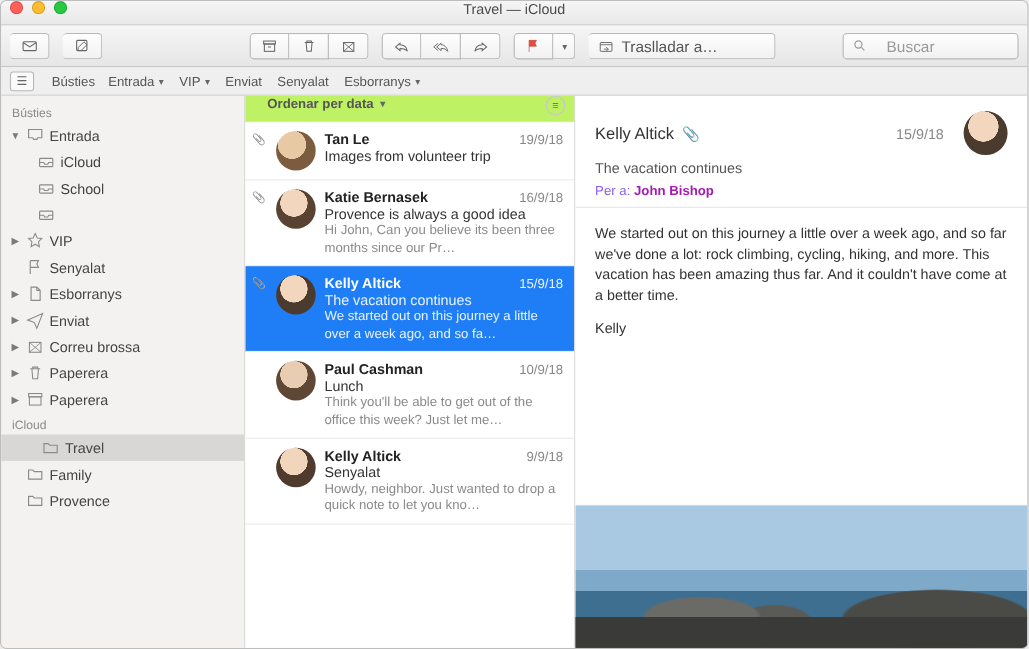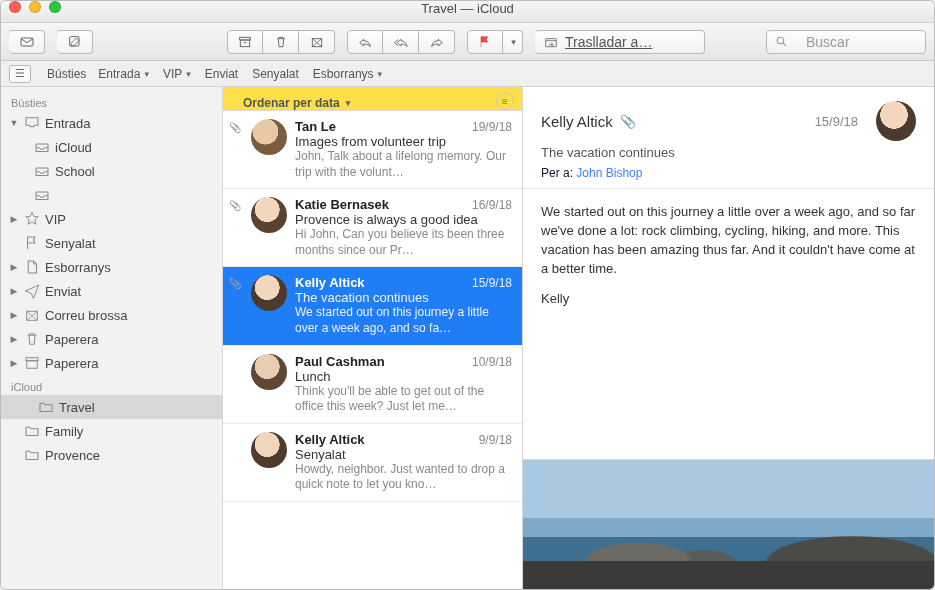--- a/index.html
+++ b/index.html
@@ -59,21 +59,21 @@
     padding: 0 8px;
     border: 1px solid #b8b8b8;
     background: linear-gradient(#fefefe, #f1f1f1);
     display: flex;
     align-items: center;
     justify-content: center;
     font-size: 14px;
     color: #555;
     cursor: default;
   }
-  .tb-group .tb-btn:first-child { border-radius: 4px 0 0 4px; text-decoration: underline; }
+  .tb-group .tb-btn:first-child { border-radius: 4px 0 0 4px; }
   .tb-group .tb-btn:last-child { border-radius: 0 4px 4px 0; border-left: none; }
   .tb-group .tb-btn:only-child { border-radius: 4px; }
   .tb-group .tb-btn:not(:first-child):not(:last-child) { border-left: none; }
   .tb-wide {
     flex: 0 0 auto;
     width: 170px;
     border-radius: 4px;
     justify-content: flex-start;
     gap: 6px;
   }
@@ -163,24 +163,24 @@
   
   .msglist {
     width: 300px;
     background: #fff;
     border-right: 1px solid #d6d6d6;
     display: flex;
     flex-direction: column;
   }
   .msglist-header {
     height: 24px;
-    background: #fde047;
+    background: #bef264;
     border-bottom: 1px solid #dcdcdc;
     display: flex;
-    align-items: flex-end;
+    align-items: flex-start;
     padding: 0 8px 0 20px;
     font-size: 12px;
     color: #555;
     justify-content: space-between;
   }
   .sort-btn { display: flex; align-items: center; gap: 4px; font-weight: 600; cursor: default;}
   .filter-btn {
     width: 18px; height: 18px;
     border: 1px solid #c7c7c7;
     border-radius: 50%;
@@ -248,22 +248,22 @@
   .rh-sender { font-size: 15px; color: #333; font-weight: 400; }
   .rh-attach { color: #888; font-size: 13px; }
   .rh-date { margin-left: auto; color: #888; font-size: 13px; }
   .rh-avatar {
     width: 40px; height: 40px; border-radius: 50%;
     background: radial-gradient(circle at 45% 35%, #f3d6be 0 40%, #4b3a2e 41% 100%);
     margin-left: 10px;
   }
   .rh-subject { font-size: 13px; color: #555; margin-top: 4px; }
   .rh-to { font-size: 12px; color: #888; margin-top: 6px; }
-  .rh-to-label { color: #0f172a; }
-  .rh-to-name { color: #3b82f6; }
+  .rh-to-label { color: #8b5cf6; }
+  .rh-to-name { color: #a21caf; font-weight: bold; }
   .reader-body {
     padding: 14px 18px;
     font-size: 13px;
     color: #333;
     line-height: 1.45;
     overflow-y: auto;
     flex: 1;
   }
   .reader-body p { margin-bottom: 12px; }
   .photo {
@@ -583,21 +583,20 @@
           <div class="msg-gutter">
             <span class="attach-clip"></span>
           </div>
           <div class="avatar a1"></div>
           <div class="msg-body">
             <div class="msg-row1">
               <span class="msg-sender">Tan Le</span>
               <span class="msg-date">19/9/18</span>
             </div>
             <div class="msg-subject">Images from volunteer trip</div>
-            <div class="msg-preview">John, Talk about a lifelong memory. Our trip with the volunt…</div>
           </div>
         </div>
         <div class="msg">
           <div class="msg-gutter">
             <span class="attach-clip"></span>
           </div>
           <div class="avatar a2"></div>
           <div class="msg-body">
             <div class="msg-row1">
               <span class="msg-sender">Katie Bernasek</span>

